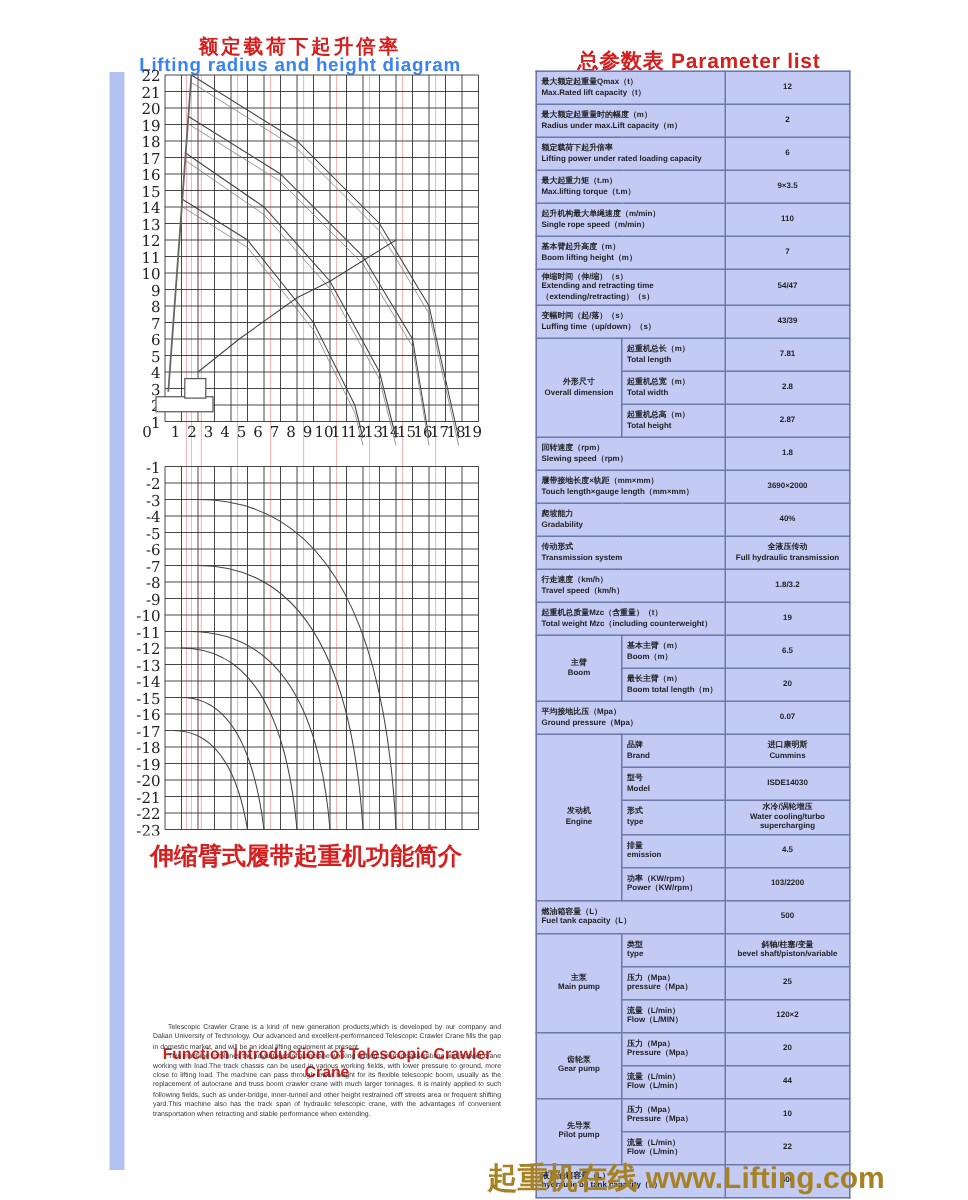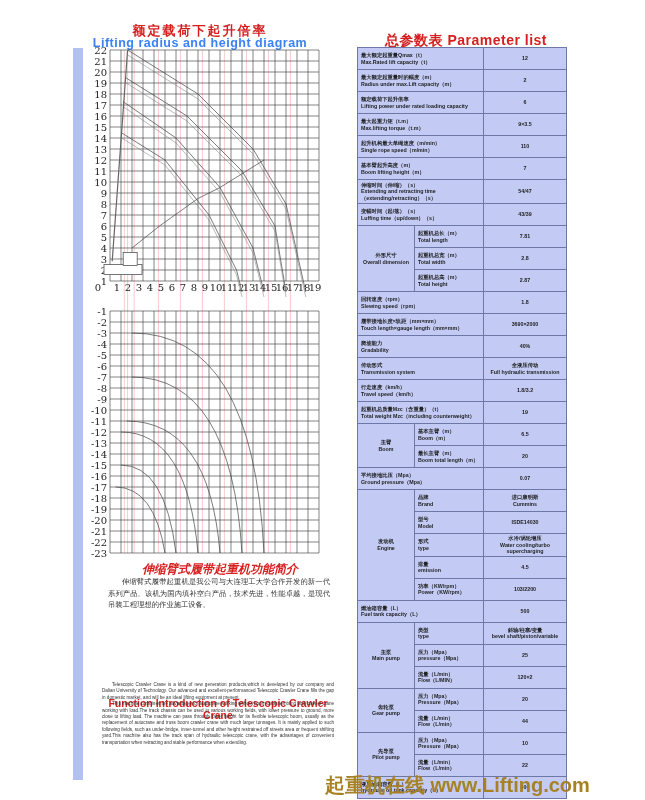--- a/index.html
+++ b/index.html
@@ -2,21 +2,21 @@
 <html><head>
 <meta charset="utf-8">
 <style>
   html,body{margin:0;padding:0;background:#fff;}
   body{width:645px;height:800px;position:relative;overflow:hidden;font-family:"Liberation Sans",sans-serif;color:#1a1a1a;}
   .strip{position:absolute;left:73px;top:48px;width:10px;height:732px;background:#b3c1f0;}
   .diag-title-cn{position:absolute;left:60px;width:280px;top:22px;text-align:center;color:#d62020;font-size:13px;font-weight:bold;letter-spacing:2px;}
   .diag-title-en{position:absolute;left:60px;width:280px;top:36px;text-align:center;color:#3b82f6;font-size:12.5px;font-weight:bold;letter-spacing:0.5px;}
   svg.chart{position:absolute;left:84px;top:45px;}
   .chart text{font-family:"DejaVu Serif",serif;font-size:10px;fill:#222;}
-  .intro-cn-title{position:absolute;left:100px;width:240px;top:561px;text-align:center;color:#d62020;font-size:12px;font-weight:bold;font-style:italic;}
+  .intro-cn-title{position:absolute;left:100px;width:240px;top:561px;color:#d62020;font-size:16px;font-weight:bold;}
   .intro-cn{position:absolute;left:108px;width:222px;top:576px;font-size:7.3px;line-height:11.5px;color:#333;text-indent:14px;text-align:justify;}
   .intro-cn p{margin:0;}
   .intro-en-title{position:absolute;left:96px;width:244px;top:669px;text-align:center;color:#d62020;font-size:10.5px;font-weight:bold;margin-top:28px;}
   .intro-en{position:absolute;left:102px;width:232px;top:682px;font-size:4.6px;line-height:6.4px;color:#333;text-align:justify;}
   .intro-en p{margin:0;text-indent:10px;}
   .param-title{position:absolute;left:355px;top:32px;color:#d62020;font-size:14px;font-weight:bold;letter-spacing:0.5px;margin-left:30px;}
   table.params{position:absolute;left:357px;top:47px;width:210px;border-collapse:collapse;background:#c3cbf5;}
   table.params td{border:1px solid #6e78a6;font-size:5.3px;line-height:6.6px;padding:1px 3px;vertical-align:middle;font-weight:bold;color:#222;}
   table.params td.v{text-align:center;width:76px;}
   table.params td.grp{text-align:center;}
@@ -215,21 +215,20 @@
       <path d="M37,420 Q81,420 92,508" fill="none" stroke="#444" stroke-width="0.7"></path>
       <path d="M31.5,442 Q70,442 81,508" fill="none" stroke="#444" stroke-width="0.7"></path>
       <rect x="20" y="219.5" width="38" height="10" fill="#fff" stroke="#555" stroke-width="0.8"></rect>
       <rect x="39.2" y="207.4" width="14" height="13" fill="#fff" stroke="#555" stroke-width="0.8"></rect>
       <line x1="28.2" y1="216.2" x2="43.6" y2="5" stroke="#666" stroke-width="1.2"></line>
     </g>
 </svg>
 
 <div class="intro-cn-title">伸缩臂式履带起重机功能简介</div>
 <div class="intro-cn">
-  <p>伸缩臂式履带起重机是我公司与大连理工大学合作开发的新一代系列产品。该机为国内填补空白产品，技术先进，性能卓越，是现代吊装工程理想的作业施工设备。</p>
 </div>
 <div class="intro-en-title">Function Introduction of Telescopic Crawler Crane</div>
 <div class="intro-en">
   <p>Telescopic Crawler Crane is a kind of new generation products,which is developed by our company and Dalian University of Technology.   Our advanced and excellent-performanced Telescopic Crawler Crane fills the gap in domestic   market, and will be an ideal lifting equipment at present.</p>
   <p>This machine combines the advantages of autocrane working without boom-disassembling and crawler crane working with load.The track chassis can be used in various working fields, with lower pressure to ground,  more close to lifting load.  The machine can pass through lower height for its flexible telescopic boom, usually as the replacement of autocrane and truss boom crawler crane with much larger tonnages.  It is mainly applied to such following fields, such as under-bridge, inner-tunnel and other height restrained off streets area or frequent shifting yard.This machine also has the track span of hydraulic telescopic crane, with the advantages of convenient transportation when retracting and stable performance when extending.</p>
 </div>
 
 <div class="param-title">总参数表 Parameter list</div>
 
 <table class="params">

